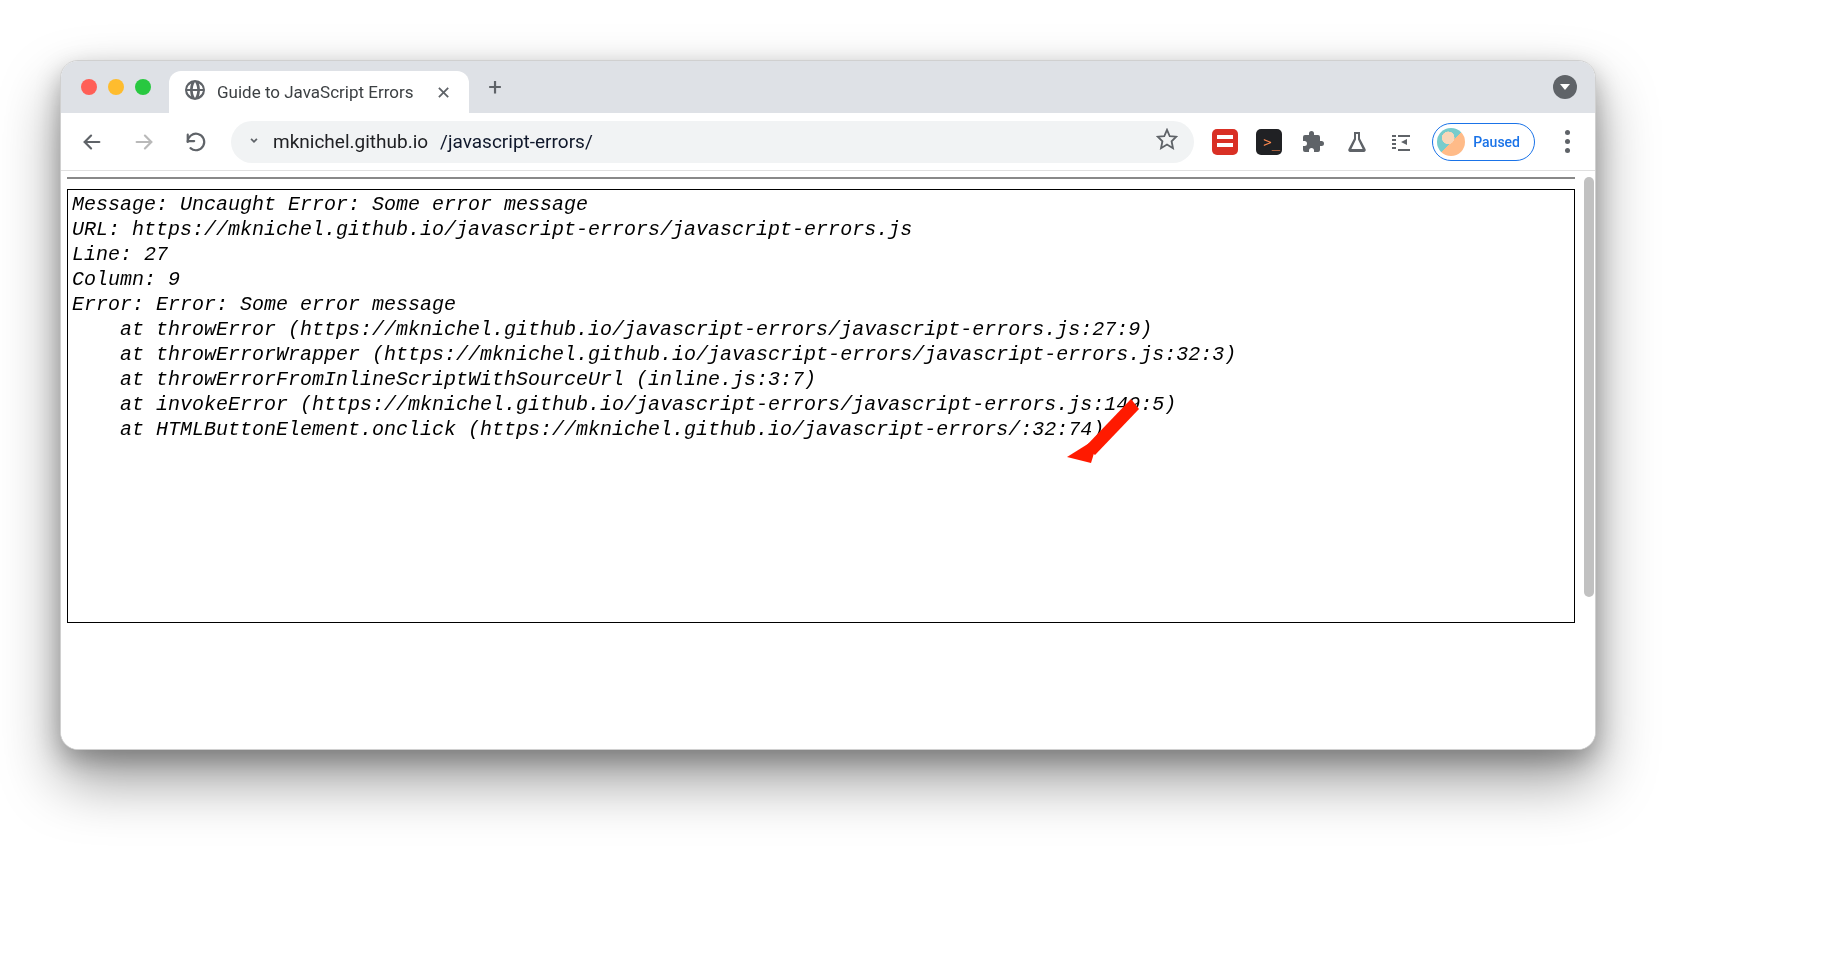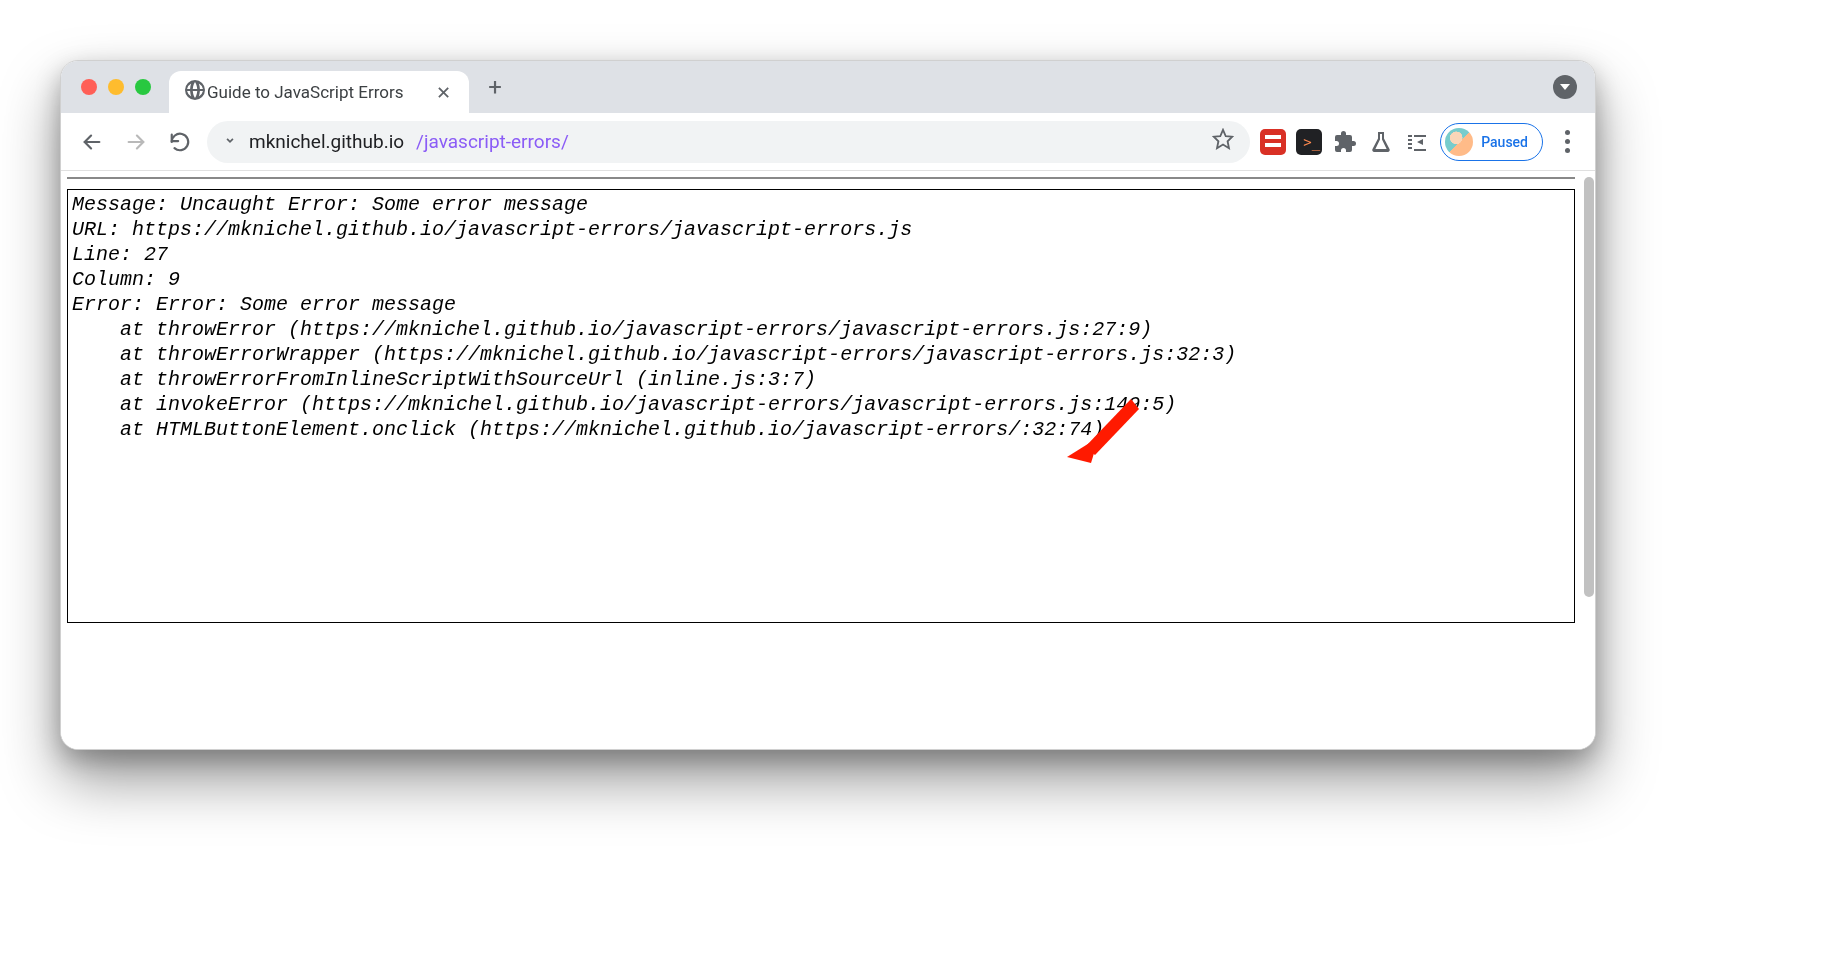--- a/index.html
+++ b/index.html
@@ -43,20 +43,21 @@
   .tl.red { background:#ff5f57; }
   .tl.yellow { background:#febc2e; }
   .tl.green { background:#28c840; }
   .tab {
     background:#fff;
     height: 42px;
     border-radius: 12px 12px 0 0;
     display:flex;
     align-items:center;
     padding: 8px 14px;
+    gap: 10px;
     min-width: 300px;
     position: relative;
   }
   .tab .title { font-size: 17px; color:#3c4043; flex:1; white-space:nowrap; overflow:hidden; text-overflow:ellipsis;}
   .tab .close { font-size: 18px; color:#5f6368; cursor:pointer; padding: 0 4px;}
   .new-tab {
     width: 36px; height: 36px; display:flex; align-items:center; justify-content:center;
     font-size: 24px; color:#5f6368; align-self:center; margin-left: 8px; border-radius:50%;
   }
   .dropdown-circle {
@@ -67,40 +68,40 @@
     content:""; border-left:5px solid transparent; border-right:5px solid transparent; border-top:6px solid #fff;
   }
 
   
   .toolbar {
     background:#fff;
     height: 58px;
     display:flex;
     align-items:center;
     padding: 0 14px;
-    gap: 10px;
+    gap: 18px;
     border-bottom: 1px solid #e0e0e0;
   }
   .nav-btn { width:34px; height:34px; display:flex; align-items:center; justify-content:center; color:#5f6368; border-radius:50%; }
   .nav-btn.disabled { color:#b9b9b9; }
   .nav-btn svg { width:22px; height:22px; }
   .omnibox {
     flex:1;
     background:#f1f3f4;
     border-radius: 28px;
     height: 42px;
     display:flex;
     align-items:center;
     padding: 0 16px;
     gap: 12px;
     font-size: 19px;
     color:#202124;
   }
   .omnibox .chev { color:#5f6368; font-size:14px; }
-  .omnibox .url-path { color:#8b5cf6; }
+  .omnibox .url-path { color:#0f172a; }
   .omnibox .star { margin-left:auto; color:#5f6368; }
   .ext-icon { width:26px; height:26px; display:flex; align-items:center; justify-content:center; }
   .ext-red { background:#d93025; border-radius:5px; position:relative;}
   .ext-red::before{content:""; position:absolute; left:5px; right:5px; top:6px; height:4px; background:#fff;}
   .ext-red::after{content:""; position:absolute; left:5px; right:5px; top:14px; height:4px; background:#fff;}
   .ext-term { background:#202124; border-radius:5px; color:#ff8a50; font-family:monospace; font-size:14px; line-height:26px; text-align:left; padding-left:5px;}
   .profile-pill {
     display:flex; align-items:center; gap:8px;
     border:1.5px solid #1a73e8; border-radius: 22px; padding: 4px 14px 4px 4px;
     color:#1a73e8; font-size:14px; font-weight:500;

